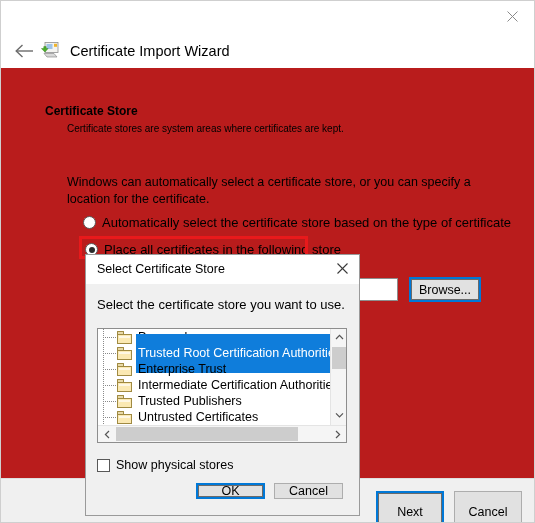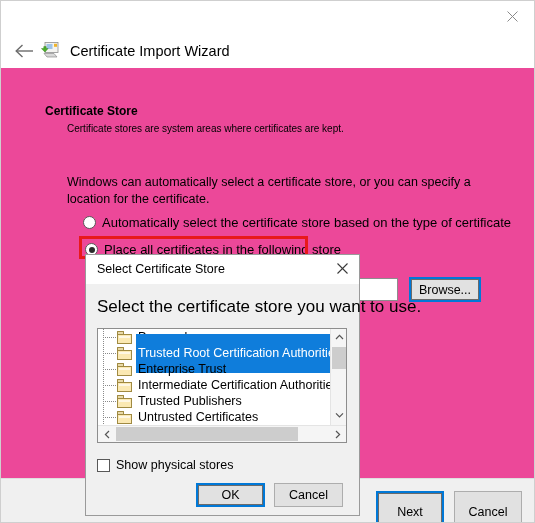--- a/index.html
+++ b/index.html
@@ -67,21 +67,21 @@
     font-size: 14.5px;
     color: #000000;
     white-space: nowrap;
   }
 
   
   #wizard-body {
     position: absolute;
     left: 0; top: 67px;
     width: 533px; height: 410px;
-    background: #ec4899;
+    background: #b91c1c;
   }
   #page-heading {
     position: absolute;
     left: 44px; top: 36px;
     font-size: 12px;
     font-weight: bold;
     white-space: nowrap;
   }
   #page-subheading {
     position: absolute;
@@ -220,21 +220,21 @@
   #dialog-close-button {
     position: absolute;
     right: 1px; top: 0px;
     width: 32px; height: 27px;
     display: flex; align-items: center; justify-content: center;
     cursor: default;
   }
   #dialog-prompt {
     position: absolute;
     left: 11px; top: 42px;
-    font-size: 17px;
+    font-size: 13px;
     white-space: nowrap;
   }
 
   
   #store-listbox {
     position: absolute;
     left: 11px; top: 73px;
     width: 250px; height: 115px;
     background: #ffffff;
     border: 1px solid #8d8d8d;
@@ -386,21 +386,21 @@
     background: #ffffff;
     box-sizing: border-box;
     margin-right: 6px;
     flex: 0 0 auto;
   }
 
   
   .dialog-button {
     position: absolute;
     top: 228px;
-    width: 69px; height: 24px;
+    width: 69px; height: 16px;
     background: #e1e1e1;
     border: 1px solid #adadad;
     box-sizing: border-box;
     display: flex; align-items: center; justify-content: center;
     font-size: 12.5px;
     cursor: default;
   }
   .dialog-button.focused { border: 2px solid #0078d7; }
   .dialog-button.focused .inner {
     width: 100%; height: 100%;

